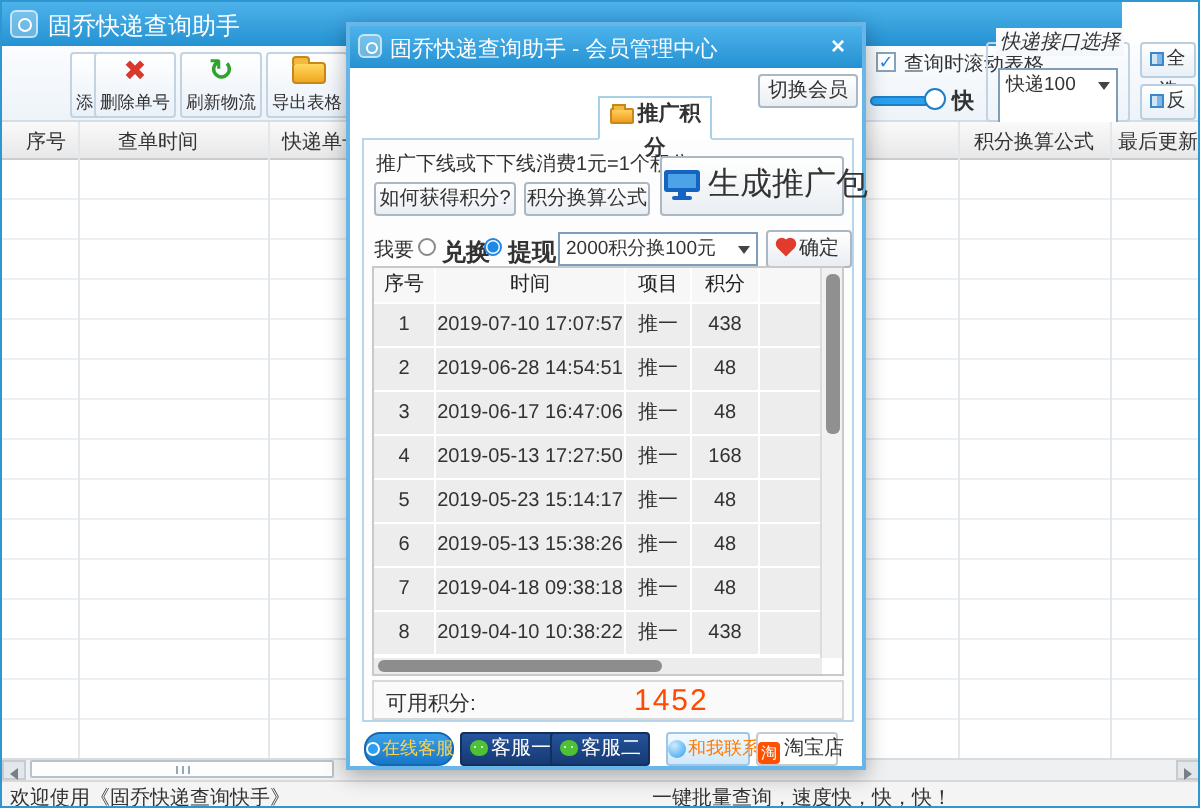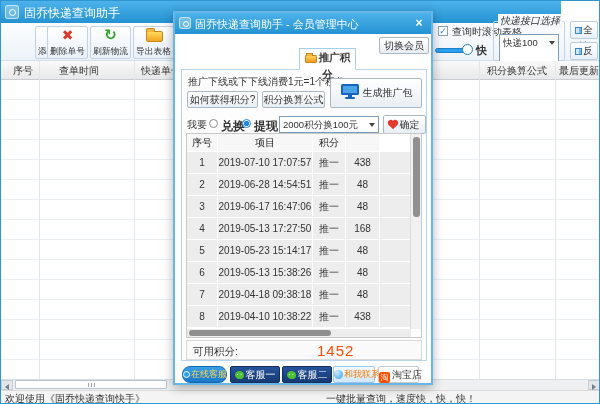--- a/index.html
+++ b/index.html
@@ -74,21 +74,21 @@
   .ic-star{color:#f0a30a;font-size:16px;font-weight:bold;vertical-align:-4px;line-height:10px;}
   .ic-cal{position:relative;width:11px;height:11px;background:#fff;border:1px solid #7a9cc4;}
   .ic-cal:before{content:"";position:absolute;left:0;top:0;right:0;height:3px;background:#4f81bd;}
   .ic-tfold{position:relative;width:12px;height:8px;background:linear-gradient(#ffcf5e,#f29b1d);border:1px solid #c8871a;border-radius:1px;margin-top:3px;}
   .ic-tfold:before{content:"";position:absolute;top:-3px;left:0;width:5px;height:2px;background:#f3b93f;border:1px solid #c8871a;border-bottom:none;}
 
   .panel{left:6px;top:56px;width:246px;height:292px;border:1px solid #b9d5ea;background:#fdfdfd;}
   .rule{left:6px;top:5px;font-size:10px;color:#333;white-space:nowrap;}
   .pb1{left:5px;top:21px;width:71px;height:17px;line-height:15px;}
   .pb2{left:80px;top:21px;width:63px;height:17px;line-height:15px;}
-  .gen{left:148px;top:8px;width:92px;height:30px;line-height:28px;font-size:10px;}
+  .gen{left:148px;top:8px;width:92px;height:30px;line-height:28px;font-size:16px;}
   .gen svg{vertical-align:-4px;margin-right:3px;}
   .iwant{left:5px;top:48px;font-size:10px;color:#333;}
   .radio{top:49px;width:9px;height:9px;border:1px solid #8a8a8a;border-radius:50%;background:#fff;}
   .radio.sel{border-color:#1e88e5;background:radial-gradient(circle,#1e88e5 0 2.5px,#fff 3px);}
   .rlbl{top:48px;font-size:12px;color:#333;font-weight:bold;}
   .rate{left:97px;top:46px;width:100px;height:17px;}
   .ok{left:201px;top:45px;width:43px;height:19px;line-height:17px;}
   .heart{display:inline-block;width:6px;height:6px;background:#e23b2e;transform:rotate(45deg);position:relative;margin:0 4px 0 0;vertical-align:0px;}
   .heart:before,.heart:after{content:"";position:absolute;width:6px;height:6px;border-radius:50%;background:#e23b2e;}
   .heart:before{left:-3px;top:0;}
@@ -238,20 +238,21 @@
         <span>2000积分换100元</span>
         <span class="dd-arrow"></span>
       </div>
       <div class="abs btn ok">
         <span class="heart"></span><span>确定</span>
       </div>
 
       <div class="abs tblwrap">
         <div class="phead">
           <div class="hcell">序号</div>
+          <div class="hcell">时间</div>
           <div class="hcell">项目</div>
           <div class="hcell">积分</div>
           <div class="hcell"></div>
         </div>
         <div>
   <div class="prow">
     <div class="pcell">1</div>
     <div class="pcell">2019-07-10 17:07:57</div>
     <div class="pcell">推一</div>
     <div class="pcell">438</div>
@@ -323,17 +324,17 @@
       </div>
 
       <div class="abs avail">
         <span class="abs avlbl">可用积分:</span>
         <span class="abs avval">1452</span>
       </div>
     </div>
 
     <div class="abs fbtn fb-online"><span class="ic-ring"></span><span>在线客服</span></div>
     <div class="abs fbtn fb-navy" style="left:55px;"><span class="ic-wechat"></span><span>客服一</span></div>
-    <div class="abs fbtn fb-navy" style="left:107px;"><span class="ic-wechat"></span><span>客服二</span></div>
+    <div class="abs fbtn fb-navy" style="left:100px;"><span class="ic-wechat"></span><span>客服二</span></div>
     <div class="abs fbtn fb-contact"><span class="ic-ball"></span><span>和我联系</span></div>
     <div class="abs fbtn fb-tao"><span class="ic-tao">淘</span><span>淘宝店</span></div>
   </div>
 </div>
 
 </body></html>

